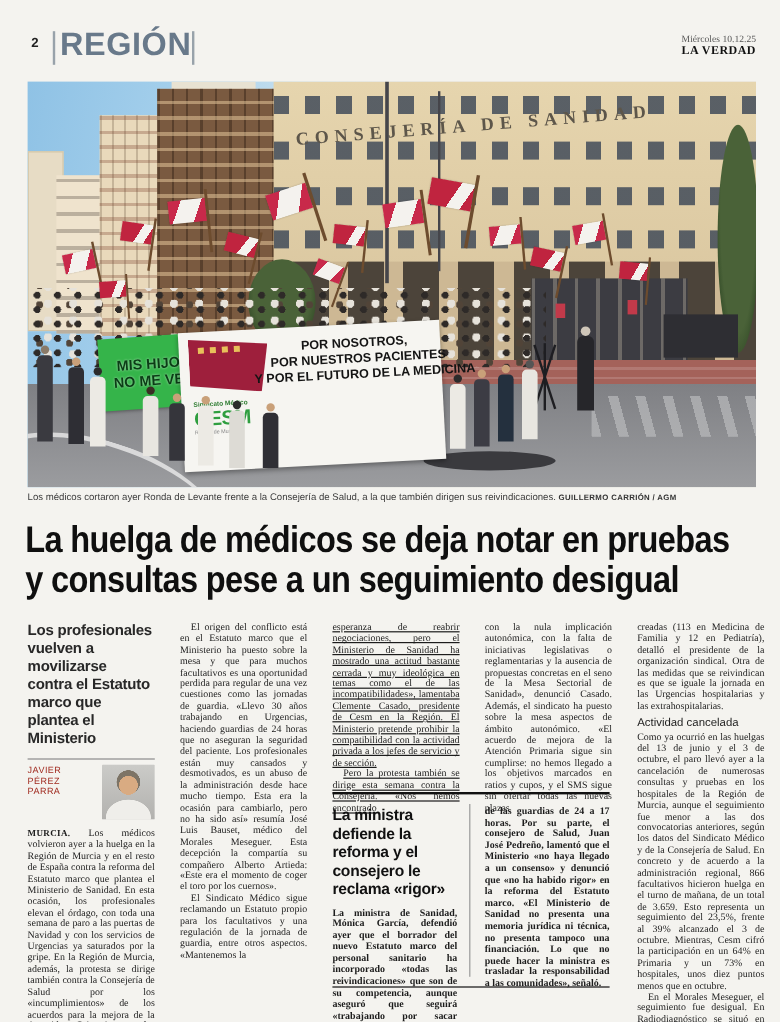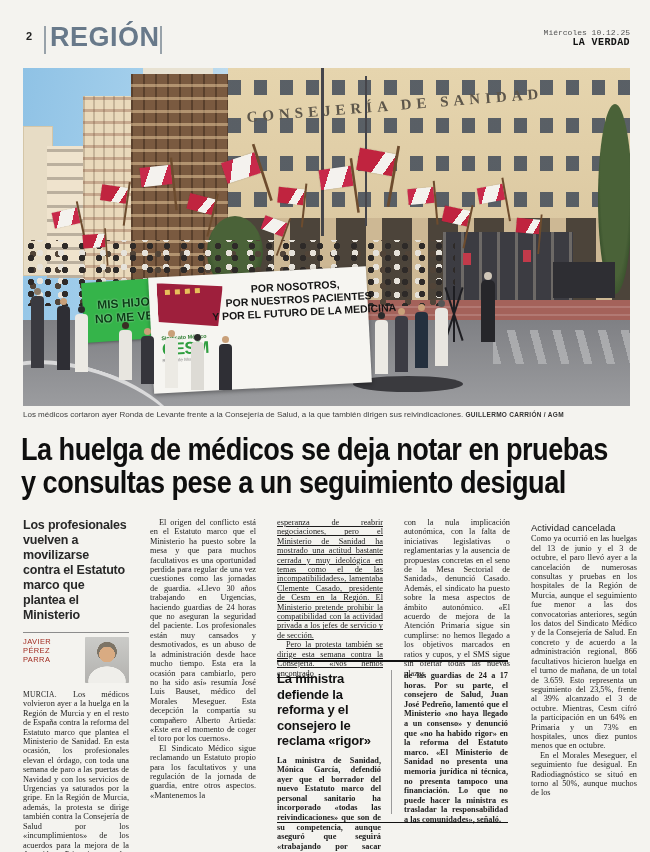--- a/index.html
+++ b/index.html
@@ -3,21 +3,21 @@
 <meta charset="utf-8">
 <style>
   html,body{margin:0;padding:0;}
   body{width:650px;height:852px;background:#f4f3ef;font-family:"Liberation Serif",serif;color:#1c1c1c;position:relative;overflow:hidden;}
   .abs{position:absolute;}
 
   
   .hdr-pageno{left:26px;top:30px;font-family:"Liberation Sans",sans-serif;font-weight:700;font-size:11px;color:#222;}
   .hdr-bar{width:2px;height:28px;background:#98a2aa;top:26px;}
   .hdr-section{left:50px;top:22px;font-family:"Liberation Sans",sans-serif;font-weight:800;font-size:27px;letter-spacing:.5px;color:#68798a;}
-  .hdr-right{right:20px;top:28px;text-align:right;font-family:Liberation Mono, monospace;}
+  .hdr-right{right:20px;top:28px;text-align:right;font-family:Liberation Serif, serif;}
   .hdr-date{font-size:8px;color:#555;}
   .hdr-masthead{font-size:10px;font-weight:800;color:#111;letter-spacing:.4px;}
 
   
   .photo{left:23px;top:68px;width:607px;height:338px;background:linear-gradient(100deg,#8fc2e5 0%,#a5d0ec 20%,#cfe3ef 38%,#e2e2da 55%);overflow:hidden;}
   .photo *{position:absolute;}
   .bldg1{left:0;top:58px;width:30px;height:150px;background:#e7dcc5;box-shadow:inset 0 0 0 1px #d4c6a8;z-index:1;}
   .bldg2{left:24px;top:78px;width:42px;height:132px;background:#efe3cd;z-index:1;
     background-image:repeating-linear-gradient(0deg,rgba(90,80,70,.35) 0 3px,transparent 3px 14px);}
   .bldg3{left:60px;top:28px;width:52px;height:184px;background:#e9d9bb;z-index:1;
@@ -89,21 +89,21 @@
   .standfirst{font-family:"Liberation Sans",sans-serif;font-weight:600;font-size:12.5px;line-height:15px;letter-spacing:-.2px;color:#282828;text-align:left;}
   .byline-block{margin-top:9px;border-top:1px solid #8c8c8c;padding-top:4px;display:flex;justify-content:space-between;align-items:flex-start;}
   .byline-name{font-family:"Liberation Sans",sans-serif;font-weight:400;font-size:7.5px;line-height:9px;letter-spacing:.4px;color:#a12c21;width:56px;}
   .headshot{width:44px;height:46px;border-radius:1px;
     background:
       radial-gradient(circle 8px at 50% 38%,#d9ab82 97%,transparent),
       radial-gradient(circle 10px at 50% 32%,#7d7466 97%,transparent),
       radial-gradient(ellipse 19px 15px at 50% 96%,#efeeea 97%,transparent),
       linear-gradient(#cbcbc8,#b2b1ae);}
   .c1 .bodytext{margin-top:7px;}
-  .dateline{font-weight:400;font-size:7.5px;letter-spacing:.3px;}
+  .dateline{font-weight:700;font-size:7.5px;letter-spacing:.3px;}
   .subhead{font-family:"Liberation Sans",sans-serif;font-weight:400;font-size:9.5px;margin:5px 0 2px;text-align:left;}
 
   
   .box{position:absolute;left:277px;top:660px;width:231px;height:160px;border-top:2px solid #111;border-bottom:1.5px solid #111;}
   .box-inner{position:absolute;top:9px;left:0;right:0;display:flex;}
   .box-col{width:104px;font-size:8.3px;line-height:9.6px;text-align:justify;font-weight:700;}
   .box-col + .box-col{margin-left:23px;}
   .box-divider{position:absolute;left:114px;top:8px;bottom:8px;width:1px;background:#9a9a9a;}
   .box-title{font-family:"Liberation Sans",sans-serif;font-weight:700;font-size:13px;line-height:15.5px;letter-spacing:-.2px;color:#111;text-align:left;margin:0 0 7px;}
 </style>
@@ -238,20 +238,21 @@
 <div class="col c3">
   <p>esperanza de reabrir negociaciones, pero el Ministerio de Sanidad ha mostrado una actitud bastante cerrada y muy ideológica en temas como el de las incompatibilidades», lamentaba Clemente Casado, presidente de Cesm en la Región. El Ministerio pretende prohibir la compatibilidad con la actividad privada a los jefes de servicio y de sección.</p>
   <p class="ind">Pero la protesta también se dirige esta semana contra la Consejería. «Nos hemos encontrado</p>
 </div>
 
 <div class="col c4">
   <p>con la nula implicación autonómica, con la falta de iniciativas legislativas o reglamentarias y la ausencia de propuestas concretas en el seno de la Mesa Sectorial de Sanidad», denunció Casado. Además, el sindicato ha puesto sobre la mesa aspectos de ámbito autonómico. «El acuerdo de mejora de la Atención Primaria sigue sin cumplirse: no hemos llegado a los objetivos marcados en ratios y cupos, y el SMS sigue sin ofertar todas las nuevas plazas</p>
 </div>
 
 <div class="col c5">
+  <p>creadas (113 en Medicina de Familia y 12 en Pediatría), detalló el presidente de la organización sindical. Otra de las medidas que se reivindican es que se iguale la jornada en las Urgencias hospitalarias y las extrahospitalarias.</p>
   <div class="subhead">Actividad cancelada</div>
   <p>Como ya ocurrió en las huelgas del 13 de junio y el 3 de octubre, el paro llevó ayer a la cancelación de numerosas consultas y pruebas en los hospitales de la Región de Murcia, aunque el seguimiento fue menor a las dos convocatorias anteriores, según los datos del Sindicato Médico y de la Consejería de Salud. En concreto y de acuerdo a la administración regional, 866 facultativos hicieron huelga en el turno de mañana, de un total de 3.659. Esto representa un seguimiento del 23,5%, frente al 39% alcanzado el 3 de octubre. Mientras, Cesm cifró la participación en un 64% en Primaria y un 73% en hospitales, unos diez puntos menos que en octubre.</p>
   <p class="ind">En el Morales Meseguer, el seguimiento fue desigual. En Radiodiagnóstico se situó en torno al 50%, aunque muchos de los</p>
 </div>
 
 <div class="box">
   <div class="box-divider"></div>
   <div class="box-inner">
     <div class="box-col">
       <h2 class="box-title">La ministra defiende la reforma y el consejero le reclama «rigor»</h2>

